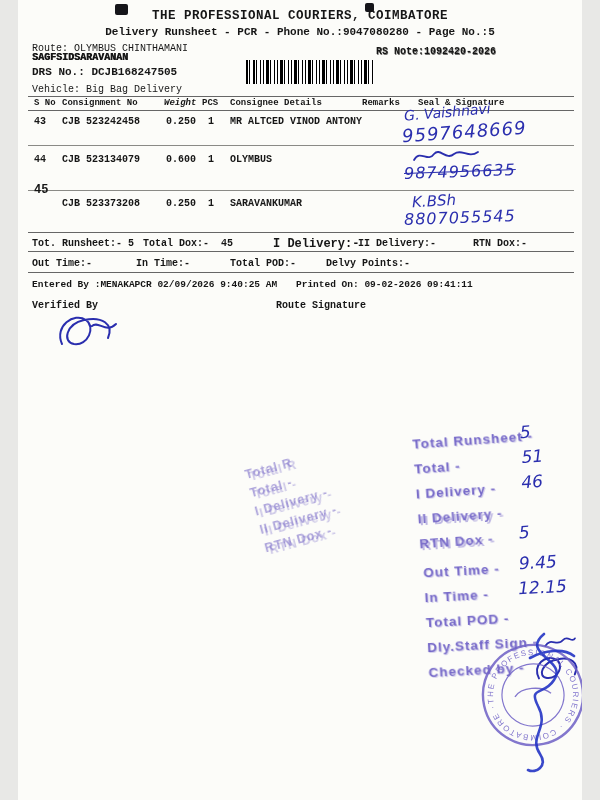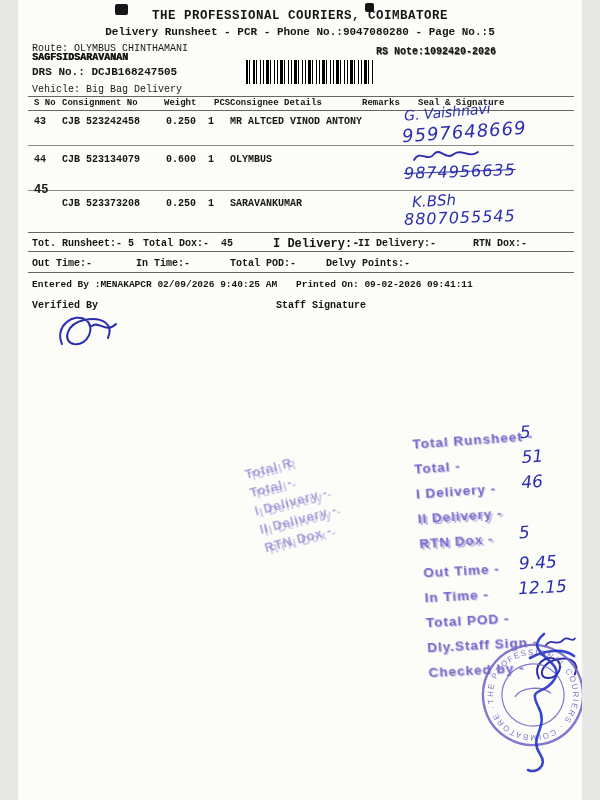--- a/index.html
+++ b/index.html
@@ -66,22 +66,22 @@
   <div class="hline dark" style="top:96px;"></div>
   <div class="hline dark" style="top:110px;"></div>
   <div class="hline" style="top:145px;"></div>
   <div class="hline" style="top:190px;"></div>
   <div class="hline dark" style="top:232px;"></div>
   <div class="hline dark" style="top:251px;"></div>
   <div class="hline dark" style="top:272px;"></div>
 
   <div class="t b" style="left:16px;top:99px;font-size:9px;">S No</div>
   <div class="t b" style="left:44px;top:99px;font-size:9px;">Consignment No</div>
-  <div class="t b" style="left:146px;top:99px;font-size:9px;">Weight</div>
-  <div class="t b" style="left:184px;top:99px;font-size:9px;margin-left:12px;">PCS</div>
+  <div class="t b" style="left:146px;top:99px;font-size:9px;font-style:italic;">Weight</div>
+  <div class="t b" style="left:184px;top:99px;font-size:9px;">PCS</div>
   <div class="t b" style="left:212px;top:99px;font-size:9px;">Consignee Details</div>
   <div class="t b" style="left:344px;top:99px;font-size:9px;font-family:Liberation Mono, monospace;">Remarks</div>
   <div class="t b" style="left:400px;top:99px;font-size:9px;">Seal &amp; Signature</div>
 
   <div>
     <div class="t b" style="left:16px;top:116px;font-size:10px;">43</div>
     <div class="t b" style="left:44px;top:116px;font-size:10px;">CJB 523242458</div>
     <div class="t b" style="left:148px;top:116px;font-size:10px;">0.250</div>
     <div class="t b" style="left:190px;top:116px;font-size:10px;">1</div>
     <div class="t b" style="left:212px;top:116px;font-size:10px;">MR ALTCED VINOD ANTONY</div>
@@ -118,21 +118,21 @@
   <div class="t b" style="left:455px;top:238px;font-size:10px;">RTN Dox:-</div>
 
   <div class="t b" style="left:14px;top:258px;font-size:10px;">Out Time:-</div>
   <div class="t b" style="left:118px;top:258px;font-size:10px;">In Time:-</div>
   <div class="t b" style="left:212px;top:258px;font-size:10px;">Total POD:-</div>
   <div class="t b" style="left:308px;top:258px;font-size:10px;">Delvy Points:-</div>
 
   <div class="t b" style="left:14px;top:280px;font-size:9.5px;">Entered By :MENAKAPCR 02/09/2026 9:40:25 AM</div>
   <div class="t b" style="left:278px;top:280px;font-size:9.5px;">Printed On: 09-02-2026 09:41:11</div>
   <div class="t b" style="left:14px;top:300px;font-size:10px;">Verified By</div>
-  <div class="t b" style="left:258px;top:300px;font-size:10px;">Staff Signature</div>
+  <div class="t b" style="left:258px;top:300px;font-size:10px;">Route Signature</div>
 
   <svg class="sig" style="left:30px;top:306px;" width="80" height="52" viewBox="0 0 80 52">
     <path d="M14,38 C6,20 26,6 38,14 C48,21 40,40 26,38 C14,36 18,18 36,14 C54,10 66,18 60,32 M44,20 C50,14 58,28 68,18" fill="none" stroke="#2a2eae" stroke-width="2" stroke-linecap="round"></path>
   </svg>
 
   <div class="stampblock ghost" style="left:235px;top:448px;width:130px;transform:rotate(-15deg);">
     <div class="stampline"><span class="stamplabel">Total R</span></div>
     <div class="stampline"><span class="stamplabel">Total -</span></div>
     <div class="stampline"><span class="stamplabel">I Delivery -</span></div>
     <div class="stampline"><span class="stamplabel">II Delivery -</span></div>

